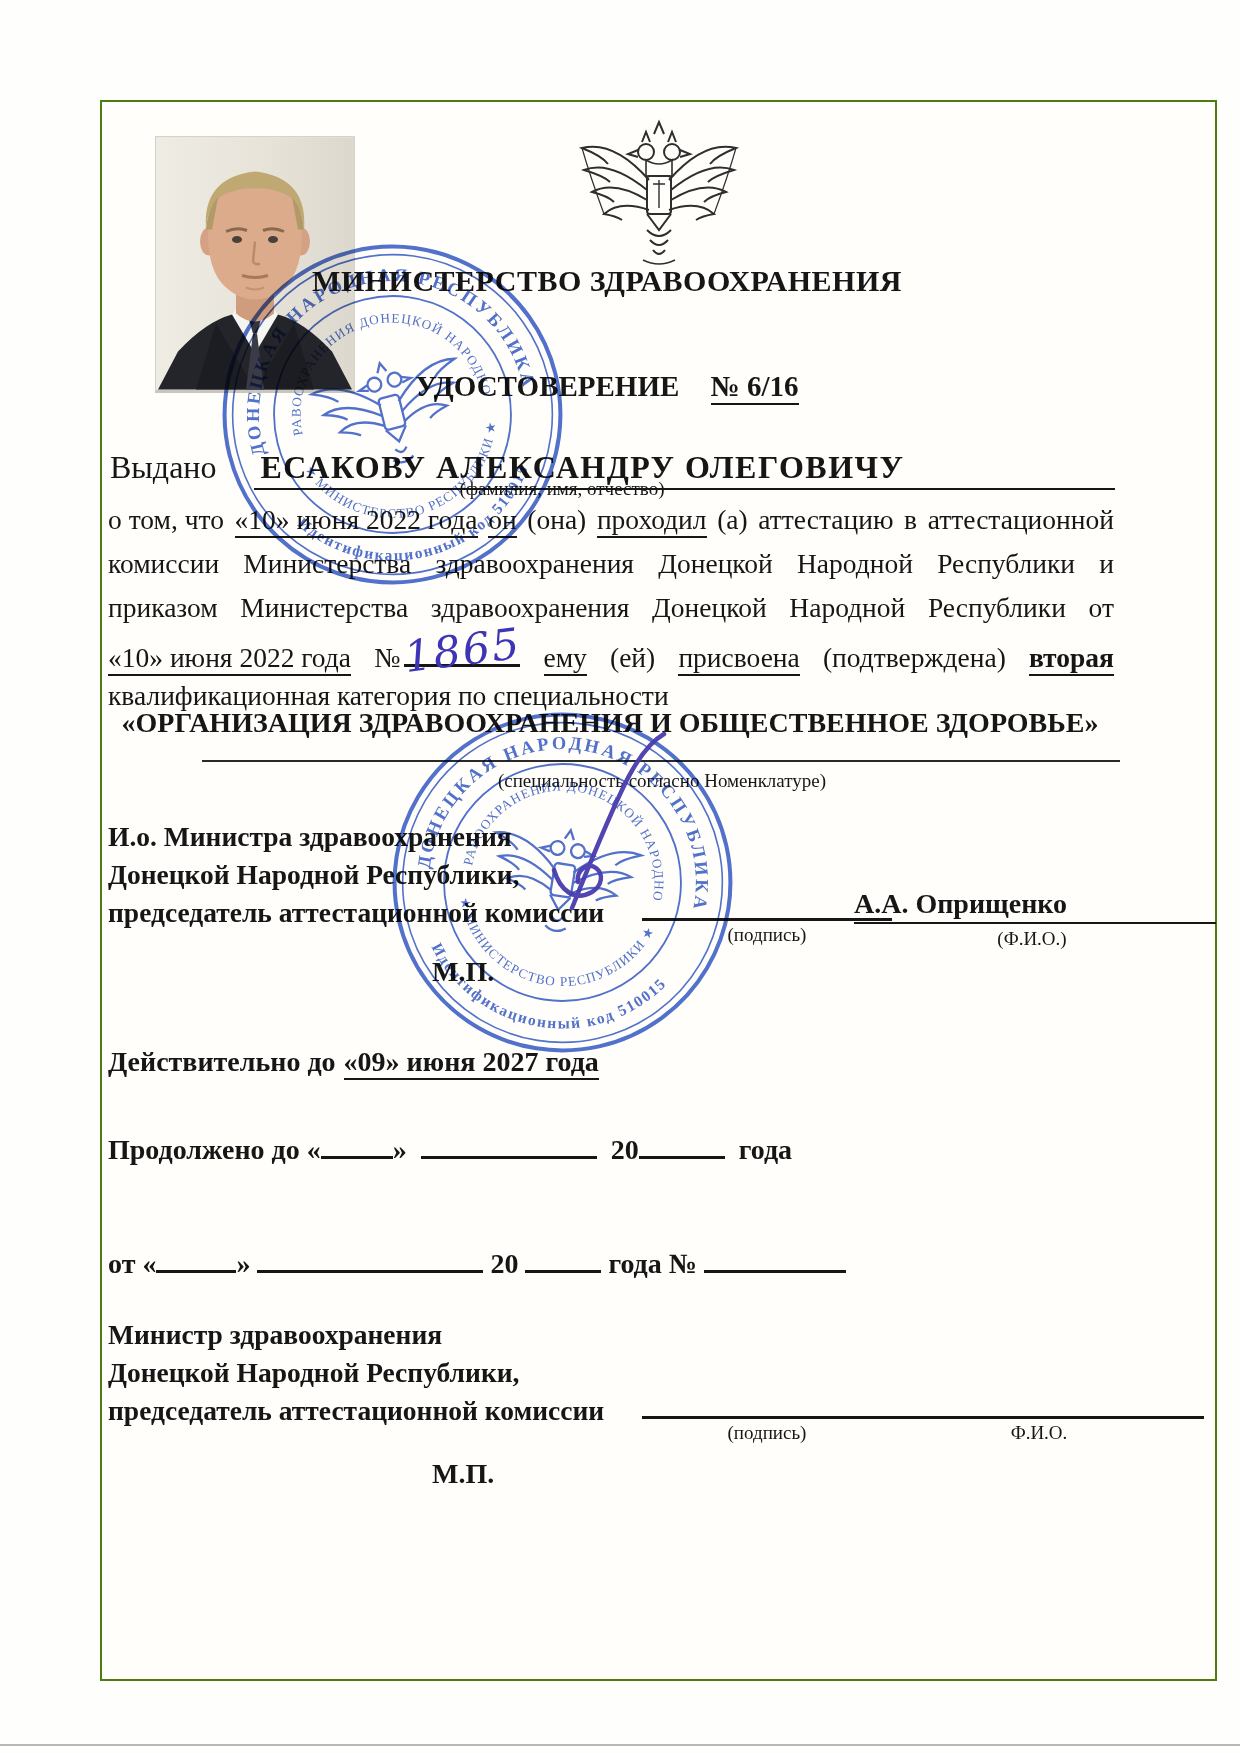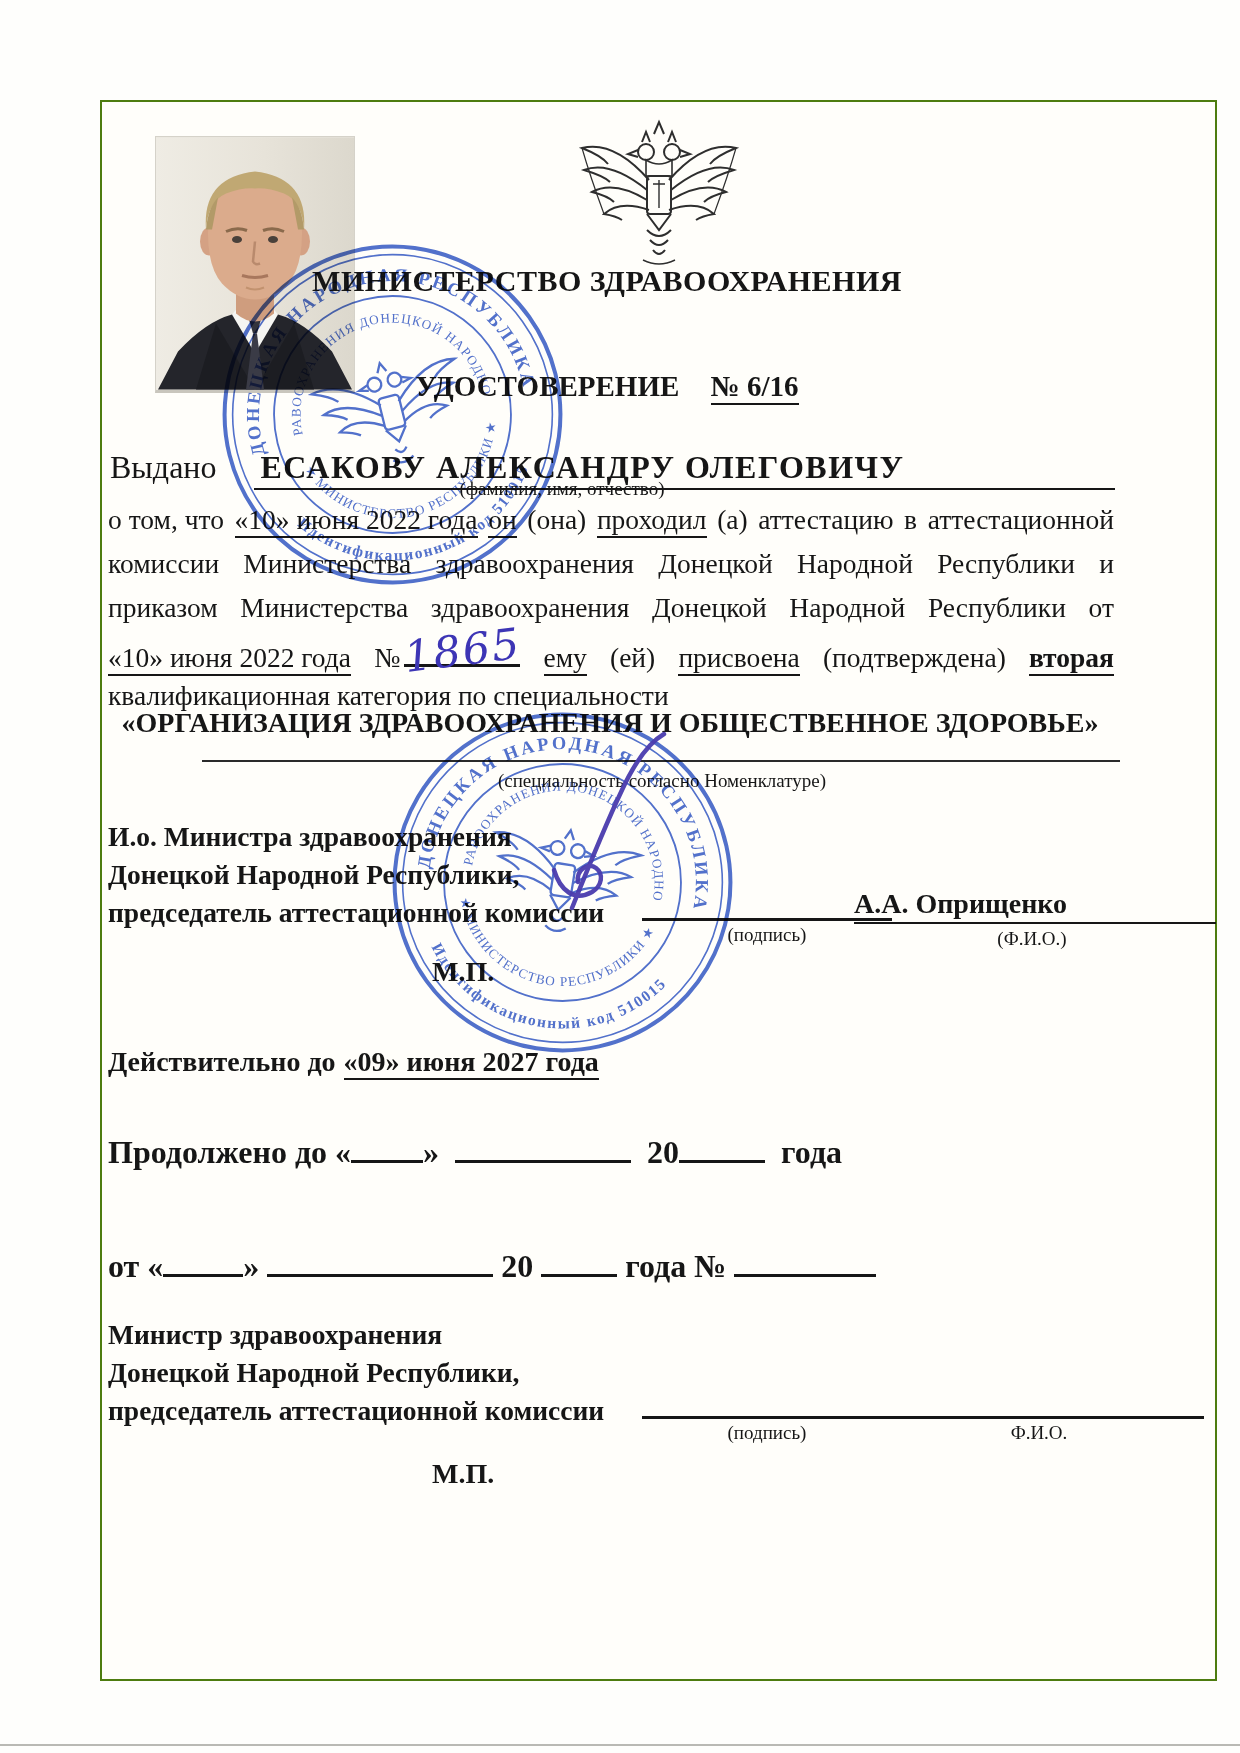--- a/index.html
+++ b/index.html
@@ -50,21 +50,21 @@
   .io-block{left:6px;top:716px;width:560px;}
   .min-block{left:6px;top:1214px;width:600px;}
   .sigline{position:absolute;border-bottom:3px solid #161616;}
   .sigcap{position:absolute;text-align:center;font-size:19px;font-weight:normal;}
   .fio-wrap{position:absolute;left:752px;top:786px;width:362px;border-bottom:2.5px solid #161616;
             font-weight:bold;font-size:28px;padding-bottom:2px;}
   .mp{position:absolute;font-weight:bold;font-size:28px;}
   
   .valid-row{position:absolute;left:6px;top:944px;font-weight:bold;font-size:28px;}
   .valid-date{border-bottom:2.5px solid #161616;padding-bottom:1px;margin-left:8px;}
-  .fill-row{position:absolute;left:6px;display:flex;align-items:baseline;font-weight:bold;font-size:32px;white-space:pre;}
+  .fill-row{position:absolute;left:6px;display:flex;align-items:baseline;font-weight:bold;font-size:28px;white-space:pre;}
   .bl{display:inline-block;border-bottom:3px solid #161616;height:1em;}
   .order1{position:absolute;left:6px;top:1096px;font-weight:bold;font-size:27.5px;}
   .scan-edge{position:absolute;left:0;top:1744px;width:1240px;border-top:2px solid #b9b9b4;}
 </style>
 </head>
 <body>
 
 <div class="page">
   <div class="frame">
 

